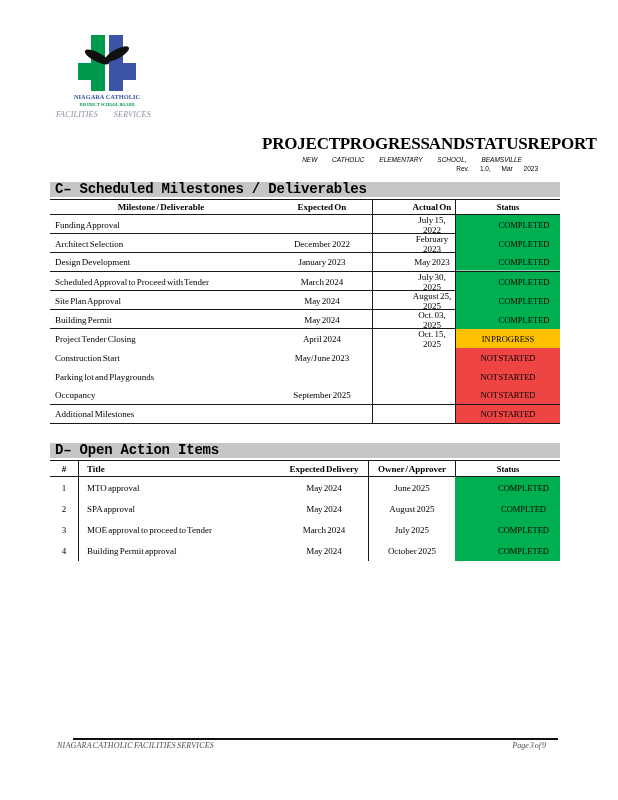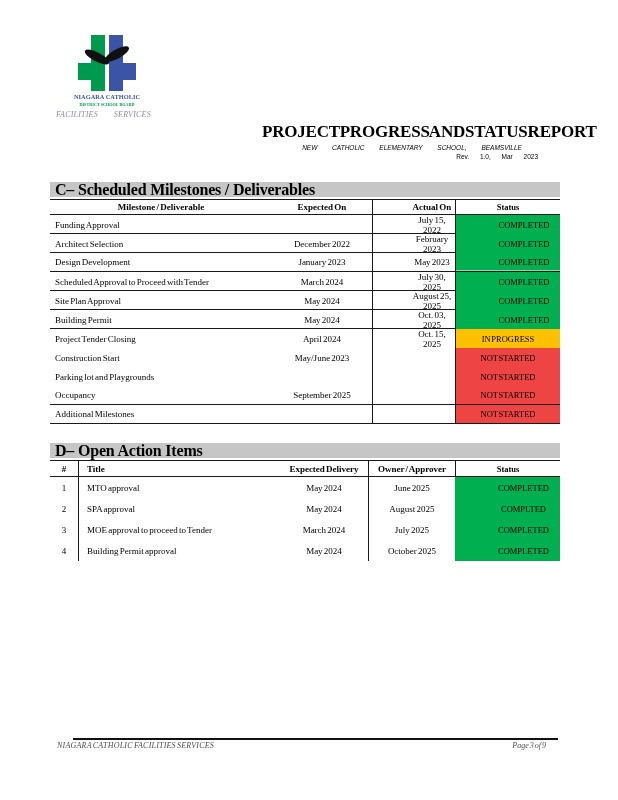--- a/index.html
+++ b/index.html
@@ -6,30 +6,30 @@
   html,body { background:#ffffff; }
   body { width:618px; height:800px; font-family:"Liberation Serif", serif; color:#000; }
   .page { position:relative; width:618px; height:800px; background:#fff; overflow:hidden; }
 
   
   .logo { position:absolute; left:70px; top:33px; width:76px; height:80px; }
   .fac-row { position:absolute; left:56px; top:110px; width:92px; display:flex; justify-content:space-between;
              font-style:italic; font-size:8px; color:#8f8fa6; letter-spacing:.2px;gap:16px; }
 
   
-  .title-block { position:absolute; left:262px; top:122px; width:300px; text-align:center; }
+  .title-block { position:absolute; left:262px; top:134px; width:300px; text-align:center; }
   .title { font-size:17px; font-weight:bold; letter-spacing:-.2px; word-spacing:-4px; white-space:nowrap; }
   .subtitle { margin-top:2px; font-family:"Liberation Sans", sans-serif; font-style:italic; font-size:6.5px;
               word-spacing:13px; white-space:nowrap; }
   .rev { margin-top:2px; font-family:"Liberation Sans", sans-serif; font-size:6.5px; word-spacing:9px;
          text-align:right; padding-right:24px; }
 
   
   .secbar { position:absolute; left:50px; width:510px; height:15px; background:#c6c6c6;
-            font-weight:bold; font-size:16px; line-height:15px; padding-left:5px; letter-spacing:-.2px; }
+            font-weight:bold; font-size:14px; line-height:15px; padding-left:5px; letter-spacing:-.2px;font-family:Liberation Mono, monospace; }
   .secbar-c { top:182px; }
   .secbar-d { top:443px; }
 
   
   .tableC { position:absolute; left:50px; top:199px; width:510px; font-size:9px; }
   .crow { display:grid; grid-template-columns:222px 100px 83px 105px; height:19px; align-items:stretch; }
   .chead { height:16px; border-top:1px solid #1a1a1a; border-bottom:1px solid #1a1a1a; font-weight:bold; }
   .hb { border-bottom:1px solid #1a1a1a; }
   .cc { display:flex; align-items:center; justify-content:center; text-align:center; word-spacing:-1px; }
   .c1 { justify-content:flex-start; text-align:left; padding-left:5px; }

